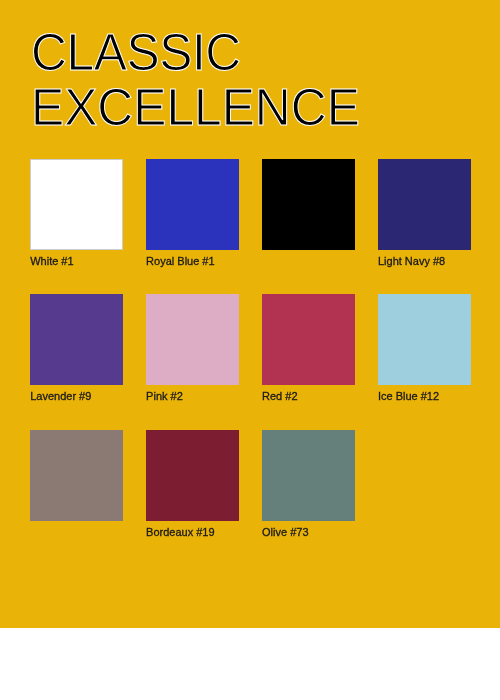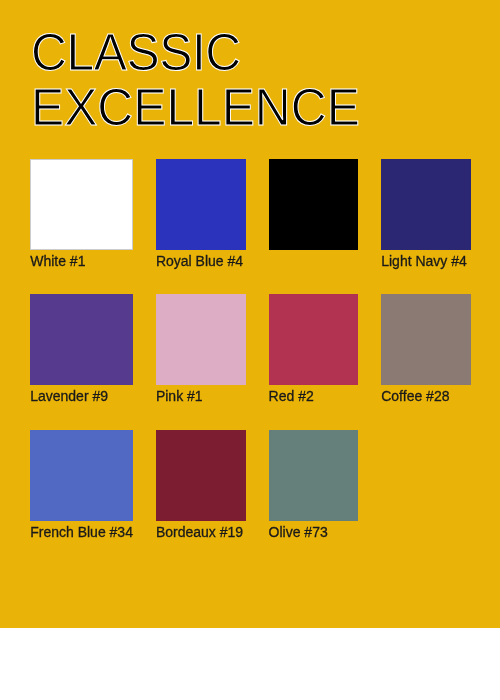--- a/index.html
+++ b/index.html
@@ -63,21 +63,21 @@
     height: 91px;
     box-sizing: border-box;
     background: #ffffff;
   }
   .chip.outlined {
     border: 1px solid #cccccc;
   }
   .chip-label {
     margin: 0;
     padding-top: 3.8px;
-    font-size: 14px;
+    font-size: 11px;
     line-height: 14px;
     color: #1a1a1a;
     -webkit-text-stroke: 0.3px #1a1a1a;
     white-space: nowrap;
     transform: translateZ(0); 
   }
 </style>
 </head>
 <body>
 
@@ -90,59 +90,58 @@
 
   <div class="grid">
 
     <div class="swatch-cell">
       <div class="chip outlined" style="background-color: rgb(255, 255, 255);"></div>
       <div class="chip-label">White #1</div>
     </div>
 
     <div class="swatch-cell">
       <div class="chip" style="background-color: rgb(43, 50, 188);"></div>
-      <div class="chip-label">Royal Blue #4</div>
+      <div class="chip-label">Royal Blue #1</div>
     </div>
 
     <div class="swatch-cell">
       <div class="chip" style="background-color: rgb(0, 0, 0);"></div>
     </div>
 
     <div class="swatch-cell">
       <div class="chip" style="background-color: rgb(44, 39, 114);"></div>
-      <div class="chip-label">Light Navy #4</div>
+      <div class="chip-label">Light Navy #8</div>
     </div>
 
     <div class="swatch-cell">
       <div class="chip" style="background-color: rgb(85, 58, 142);"></div>
       <div class="chip-label">Lavender #9</div>
     </div>
 
     <div class="swatch-cell">
       <div class="chip" style="background-color: rgb(221, 173, 197);"></div>
-      <div class="chip-label">Pink #1</div>
+      <div class="chip-label">Pink #2</div>
     </div>
 
     <div class="swatch-cell">
       <div class="chip" style="background-color: rgb(178, 51, 81);"></div>
       <div class="chip-label">Red #2</div>
     </div>
 
+    <div class="swatch-cell">
+      <div class="chip" style="background-color: rgb(158, 207, 223);"></div>
+      <div class="chip-label">Ice Blue #12</div>
+    </div>
 
 
     <div class="swatch-cell">
       <div class="chip" style="background-color: rgb(139, 122, 115);"></div>
-      <div class="chip-label">Coffee #28</div>
     </div>
 
 
-    <div class="swatch-cell">
-      <div class="chip" style="background-color: rgb(82, 105, 196);"></div>
-      <div class="chip-label">French Blue #34</div>
-    </div>
 
     <div class="swatch-cell">
       <div class="chip" style="background-color: rgb(125, 29, 49);"></div>
       <div class="chip-label">Bordeaux #19</div>
     </div>
 
     <div class="swatch-cell">
       <div class="chip" style="background-color: rgb(101, 128, 122);"></div>
       <div class="chip-label">Olive #73</div>
     </div>

